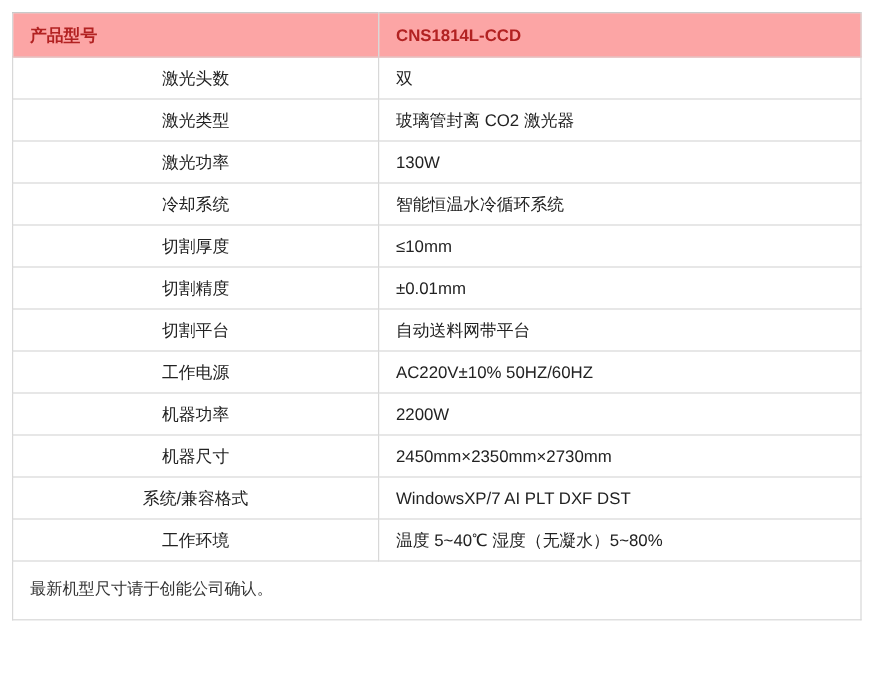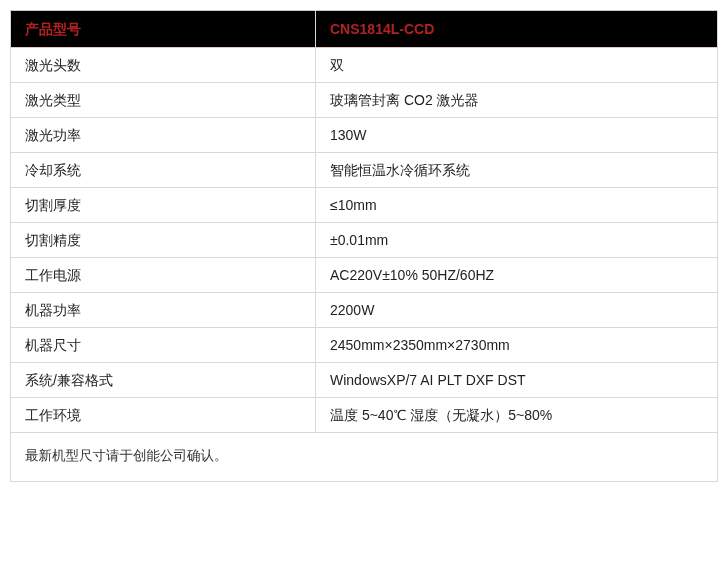--- a/index.html
+++ b/index.html
@@ -26,32 +26,33 @@
   }
   table.spec-table td {
     border: 1px solid #d8d8d8;
     font-size: 14px;
     padding: 0 14px;
     height: 34px;
     vertical-align: middle;
     line-height: 1.35;
   }
   tr.header-row td {
-    background: #000000;
+    background: #fca5a5;
     color: #b22222;
     font-weight: bold;
     height: 36px;
     border-top: 1px solid #c9c9c9;
     border-bottom: 1px solid #e0c9c9;
   }
   tr.header-row td.h-label { color: #b22222; }
   tr.header-row td.h-value { color: #b22222; margin-top: 24px; }
   td.col-label {
     width: 305px;
     color: #222222;
+    text-align: center;
   }
   td.col-value {
     color: #222222;
   }
   tr.note-row td {
     height: auto;
     padding: 10px 14px 12px 14px;
     font-size: 13.5px;
     color: #333333;
     line-height: 1.9;
@@ -91,20 +92,24 @@
       </tr>
       <tr>
         <td class="col-label">切割厚度</td>
         <td class="col-value">≤10mm</td>
       </tr>
       <tr>
         <td class="col-label">切割精度</td>
         <td class="col-value">±0.01mm</td>
       </tr>
       <tr>
+        <td class="col-label">切割平台</td>
+        <td class="col-value">自动送料网带平台</td>
+      </tr>
+      <tr>
         <td class="col-label">工作电源</td>
         <td class="col-value">AC220V±10% 50HZ/60HZ</td>
       </tr>
       <tr>
         <td class="col-label">机器功率</td>
         <td class="col-value">2200W</td>
       </tr>
       <tr>
         <td class="col-label">机器尺寸</td>
         <td class="col-value">2450mm×2350mm×2730mm</td>

